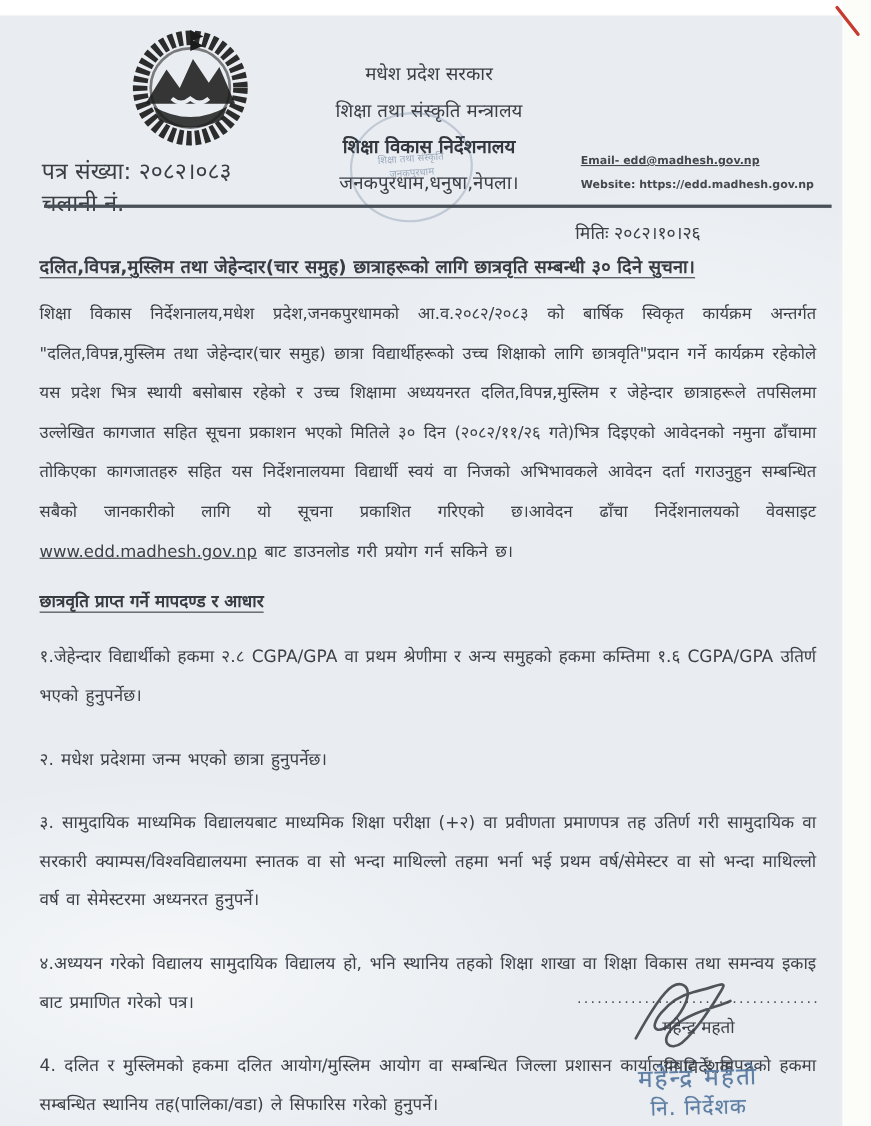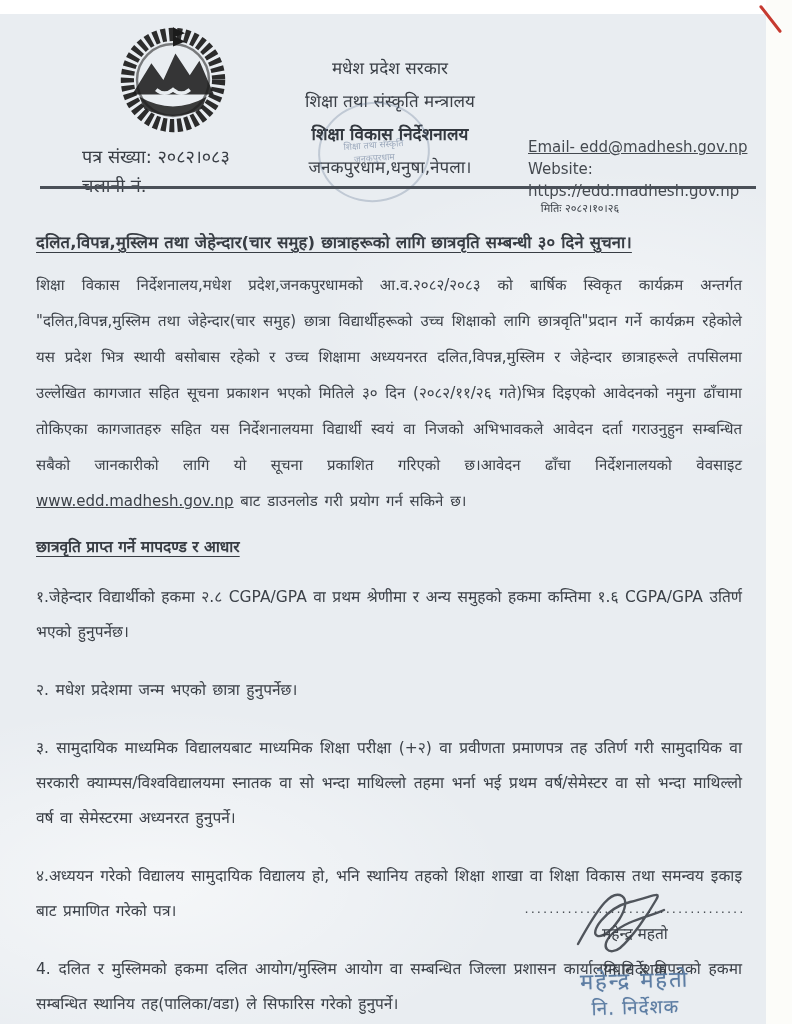--- a/index.html
+++ b/index.html
@@ -30,25 +30,25 @@
     position:absolute; left:318px; top:88px; width:112px; height:100px;
     border:2px solid rgba(95,115,145,.4); border-radius:50%;
     opacity:.75; transform:rotate(-8deg);
     display:flex; align-items:center; justify-content:center;
     pointer-events:none;
   }
   .header-stamp .stamp-inner {
     font-size:9px; color:rgba(95,115,145,.75); text-align:center; line-height:13px;
     transform:rotate(4deg); padding:4px;
   }
-  .letter-meta { position:absolute; left:38px; top:128px; font-size:18px; line-height:29px; color:#3a3f46;margin-left:44px; }
-  .contact { position:absolute; left:528px; top:122px; font-size:15px; line-height:22px; font-weight:normal; color:#44494f; }
+  .letter-meta { position:absolute; left:38px; top:128px; font-size:21px; line-height:29px; color:#3a3f46; }
+  .contact { position:absolute; left:528px; top:122px; font-size:10px; line-height:22px; font-weight:bold; color:#44494f; }
   .contact .email-link { text-decoration:underline; }
   .head-rule { position:absolute; left:40px; top:172px; width:716px; height:2.5px; background:#4a5058; }
-  .date-line { position:absolute; left:430px; top:186px; width:300px; text-align:center; font-size:11px; color:#3a3f46; }
+  .date-line { position:absolute; left:430px; top:186px; width:300px; text-align:center; font-size:16px; color:#3a3f46; }
 
   
   .content { position:absolute; left:36px; top:216px; width:706px; }
   .notice-title {
     text-align:left; font-size:16.5px; font-weight:bold; color:#383d44;
     text-decoration:underline; text-underline-offset:4px; margin-bottom:14px;
     letter-spacing:.2px;
   }
   .body-para {
     font-size:15px; line-height:36px; text-align:justify; color:#3c4148;

